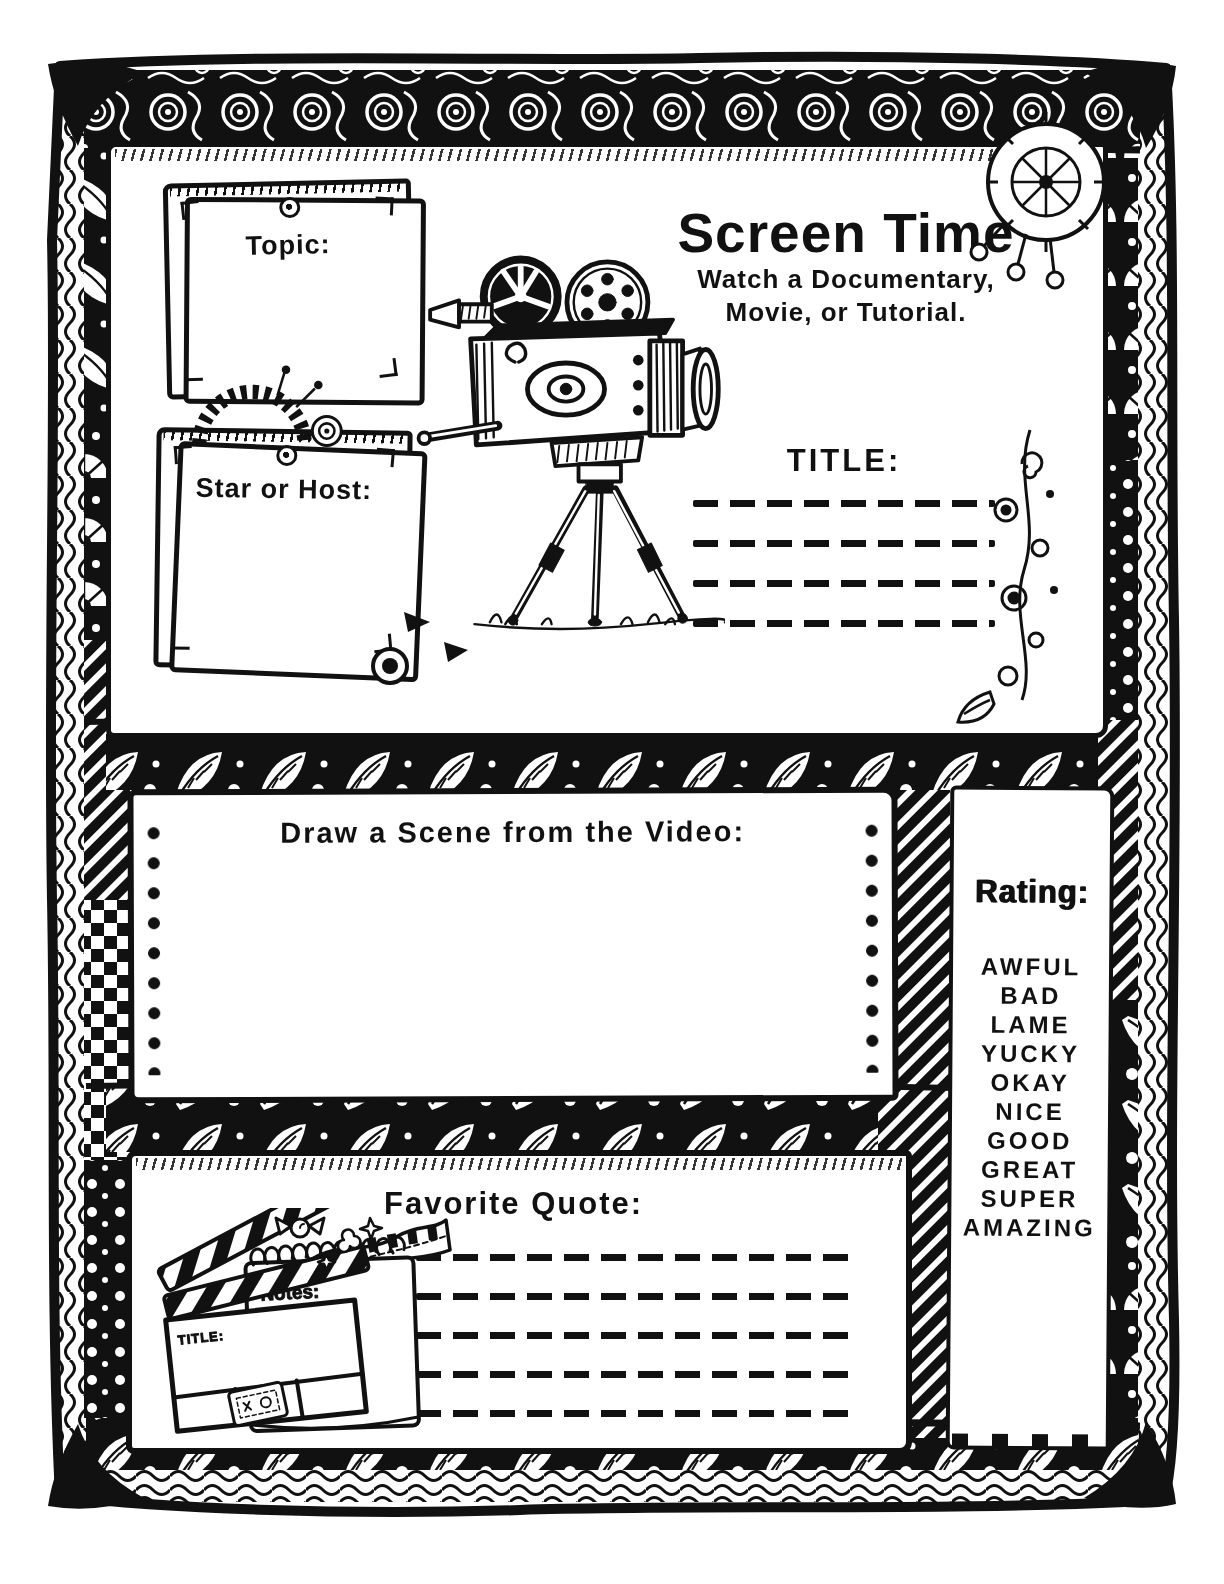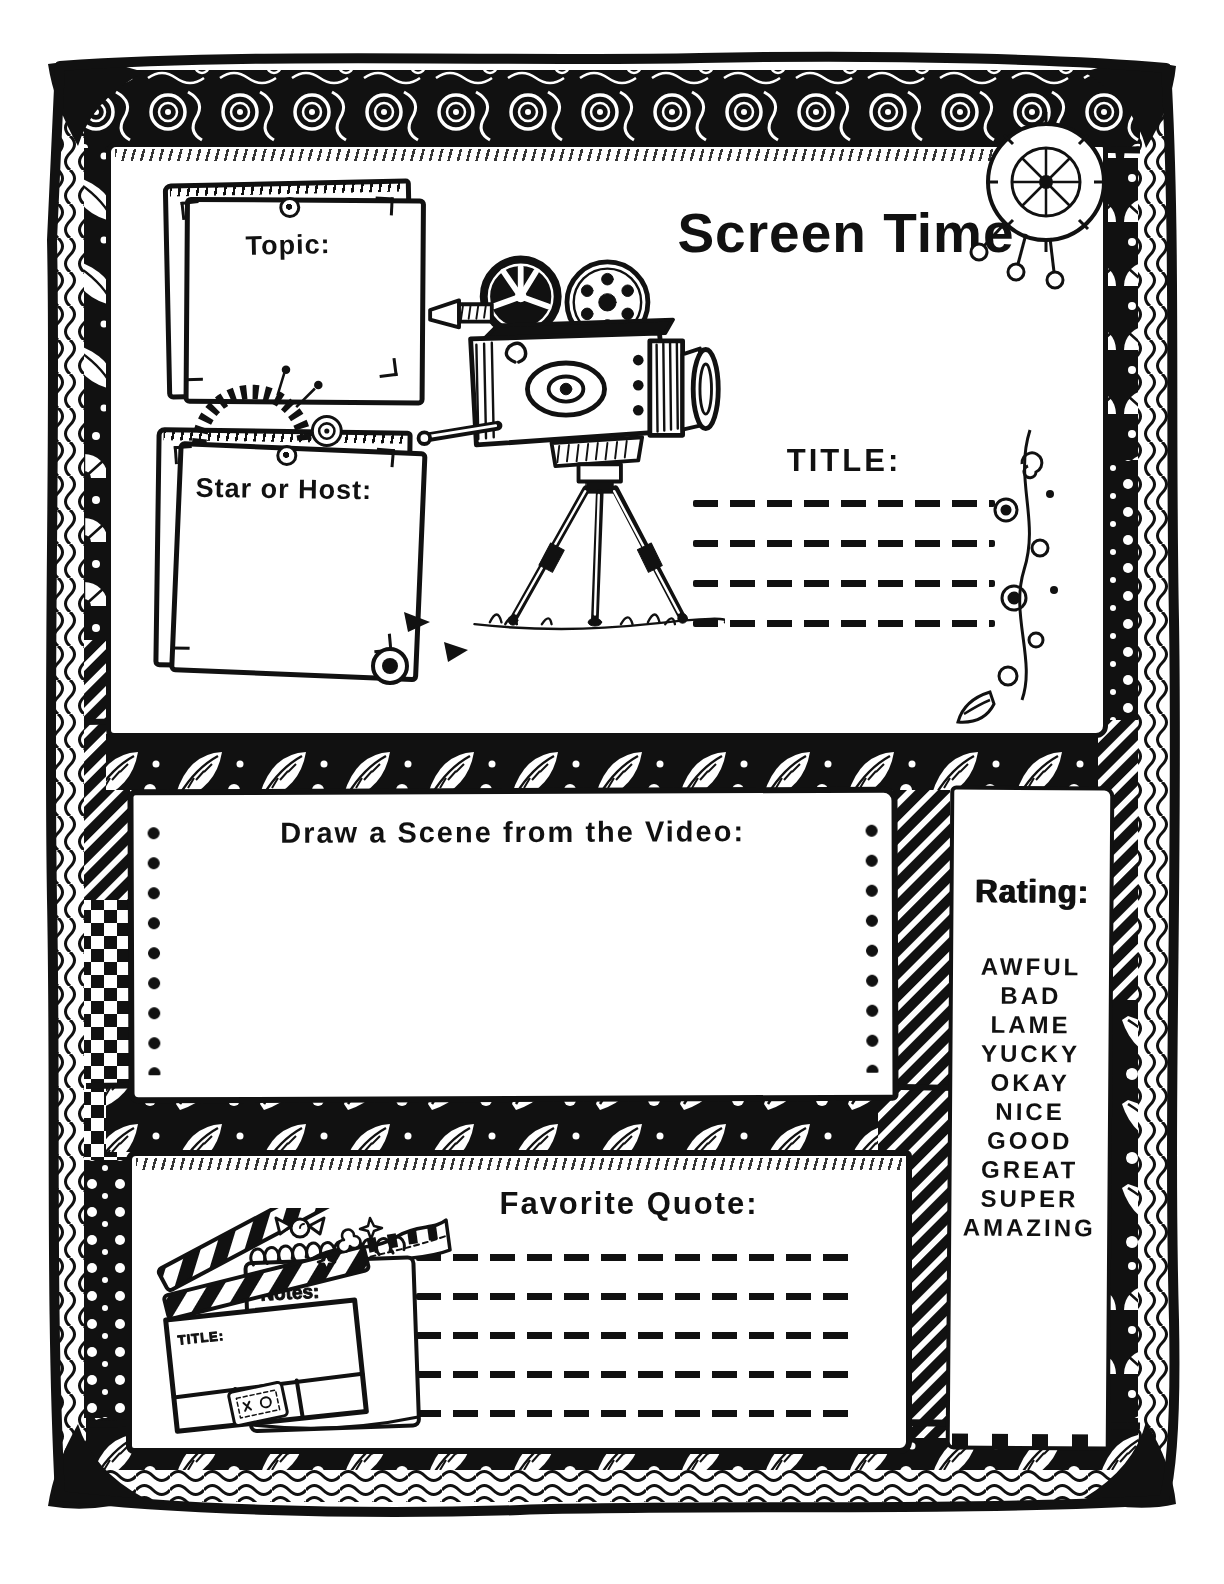--- a/index.html
+++ b/index.html
@@ -63,21 +63,21 @@
               border-radius:6px 10px 4px 8px;transform:rotate(.4deg);text-align:center;}
   .rating-heading{margin-top:84px;font-size:31px;font-weight:700;letter-spacing:1px;
                   transform:scaleY(1.06);text-shadow:1.4px 0 #111;}
   .rating-list{margin-top:42px;}
   .rating-option{font-size:24px;font-weight:700;letter-spacing:3px;line-height:29px;}
   .rating-notches{position:absolute;left:2px;right:2px;bottom:-2px;height:14px;
           background:repeating-linear-gradient(90deg,#111 0 16px,transparent 16px 40px);}
 
   .quote-panel{left:126px;top:1150px;width:774px;height:292px;border-width:6px;
                border-radius:10px 6px 12px 8px;}
-  .quote-heading{position:absolute;left:252px;top:30px;width:490px;text-align:center;
+  .quote-heading{position:absolute;left:252px;top:30px;width:490px;
                  font-size:31px;font-weight:700;letter-spacing:2px;}
   .quote-lines{position:absolute;left:284px;top:98px;width:434px;}
   .quote-lines .dashes{margin-top:32px;}
   .quote-lines .dashes:first-of-type{margin-top:0;}
   .clapper-wrap{position:absolute;left:16px;top:52px;width:304px;height:232px;}
 
   .ill-text{font-family:"Liberation Sans",sans-serif;font-weight:700;fill:#111;}
 </style>
 </head>
 <body>
@@ -287,20 +287,22 @@
             <path d="M86 390 q8 -16 12 0 M102 392 q8 -14 12 0 M140 392 q8 -12 10 0"></path>
             <path d="M222 392 q8 -14 12 0 M250 390 q8 -16 12 0 M268 392 q8 -12 10 0"></path>
           </g>
         </g>
       </svg>
     </div>
 
     <div class="header-block">
       <div class="main-title">Screen Time</div>
       <div>
+          <div class="subtitle-line">Watch a Documentary,</div>
+          <div class="subtitle-line">Movie, or Tutorial.</div>
         </div>
     </div>
 
     <div class="title-block">
       <div class="title-label">TITLE:</div>
       <div>
           <div class="dashes"></div>
           <div class="dashes"></div>
           <div class="dashes"></div>
           <div class="dashes"></div>

